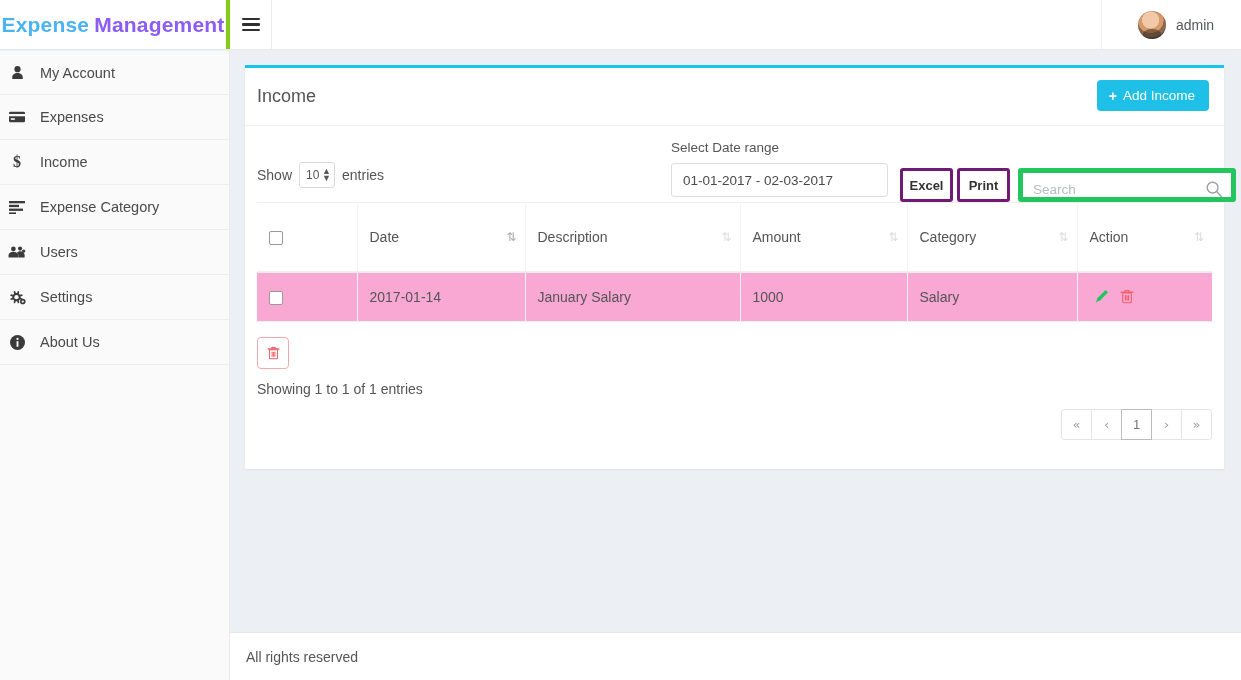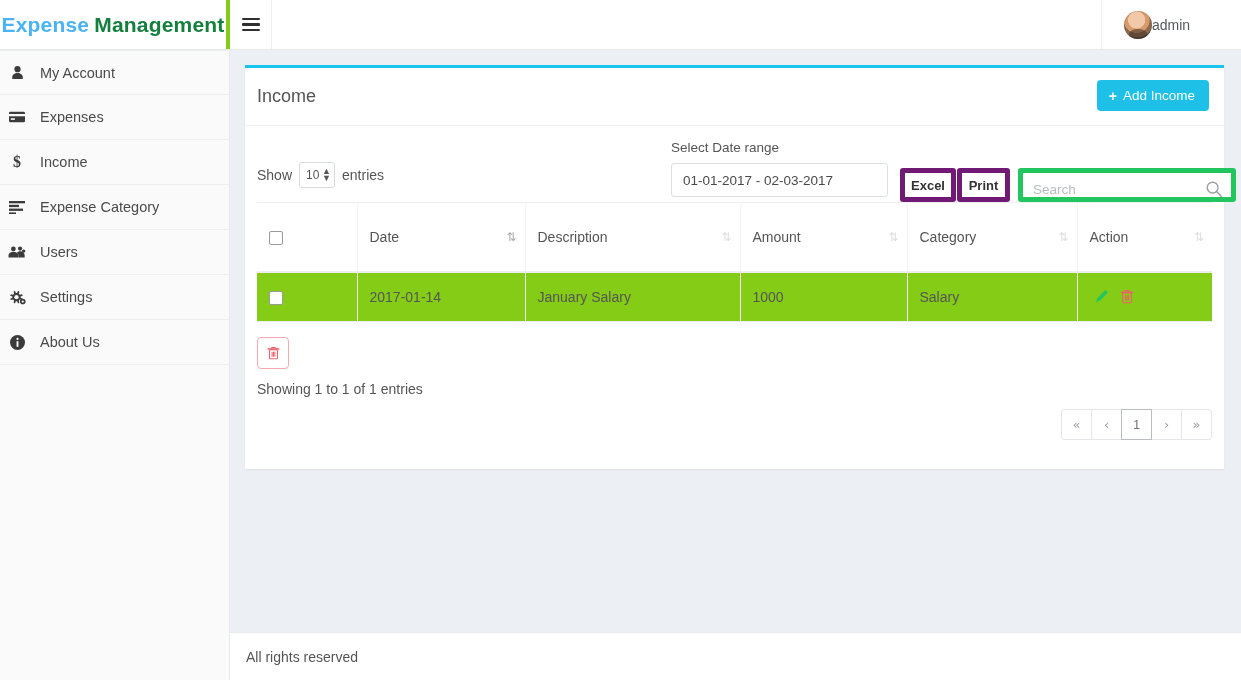--- a/index.html
+++ b/index.html
@@ -22,41 +22,41 @@
     border-bottom: 1px solid #e7eaec;
     display: flex; align-items: stretch;
   }
   .brand {
     width: 230px; height: 49px;
     display: flex; align-items: center; justify-content: center;
     border-right: 4px solid #84cc16;
     font-size: 21px; font-weight: bold; letter-spacing: .2px;
   }
   .brand .b1 { color: #4ab3f4; }
-  .brand .b2 { color: #15803d; margin-left: 5px; }
+  .brand .b2 { color: #8b5cf6; margin-left: 5px; }
 
   .hamburger-wrap {
     width: 42px; display: flex; align-items: center; justify-content: center;
     border-right: 1px solid #eceef1;
     cursor: pointer;
   }
   .hamburger { width: 18px; height: 14px; position: relative; }
   .hamburger i {
     position: absolute; left: 0; width: 18px; height: 2.6px;
     background: #2f2f2f; border-radius: 1px; display: block;
   }
   .hamburger i:nth-child(1) { top: 0; }
   .hamburger i:nth-child(2) { top: 5.6px; }
   .hamburger i:nth-child(3) { top: 11.2px; }
 
   .topbar-spacer { flex: 1; }
 
   .user-box {
-    width: 140px; display: flex; align-items: center; gap: 0;
-    padding-left: 22px;
+    width: 140px; display: flex; align-items: center; gap: 10px;
+    padding-left: 36px;
     border-left: 1px solid #eceef1;
     cursor: pointer;
   }
   .avatar {
     width: 28px; height: 28px; border-radius: 50%;
     background: radial-gradient(circle at 45% 32%, #f2c9a8 0 34%, #d79a6b 36% 52%, #8c6a4f 54% 70%, #5c4a3d 72% 100%);
     box-shadow: inset 0 0 0 1px rgba(0,0,0,.08);
     overflow: hidden; position: relative; flex: none;
   }
   .avatar::after {
@@ -143,21 +143,21 @@
   .daterange-block { position: absolute; left: 414px; top: 0; }
   .daterange-label { font-size: 13.5px; color: #555; margin-bottom: 8px; display: block; }
   .daterange-input {
     width: 217px; height: 34px;
     border: 1px solid #dcdfe2; border-radius: 3px;
     padding: 0 11px; font-size: 13.5px; color: #4a4a4a;
     background: #fff; font-family: "Liberation Sans", sans-serif;
   }
   .btn-plain {
     height: 34px; min-width: 53px;
-    border: 5px solid #701a75; border-radius: 3px;
+    border: 3px solid #701a75; border-radius: 3px;
     background: #fff; color: #333; font-size: 13px; font-weight: bold;
     cursor: pointer; font-family: "Liberation Sans", sans-serif;
   }
   .btn-excel { position: absolute; left: 643px; top: 28px; }
   .btn-print { position: absolute; left: 700px; top: 28px; }
 
   .search-wrap {
     position: absolute; left: 761px; top: 28px;
     width: 218px; height: 34px;
     border: 5px solid #22c55e; border-radius: 3px;
@@ -185,21 +185,21 @@
     font-size: 14px; color: #555;
     position: relative; cursor: pointer;
     background: #fff;
   }
   table.dt thead th:last-child { border-right: none; }
   table.dt tbody td {
     padding: 15px 12px;
     font-size: 14px; color: #555;
     border-bottom: 1px solid #eceeef;
     border-right: 1px solid #f3f4f5;
-    background: #84cc16;
+    background: #f9a8d4;
   }
   table.dt tbody td:last-child { border-right: none; }
   .col-cb   { width: 100px; }
   .col-date { width: 168px; }
   .col-desc { width: 215px; }
   .col-amt  { width: 167px; }
   .col-cat  { width: 170px; }
   .col-act  { width: 135px; }
 
   .sort-ico {

